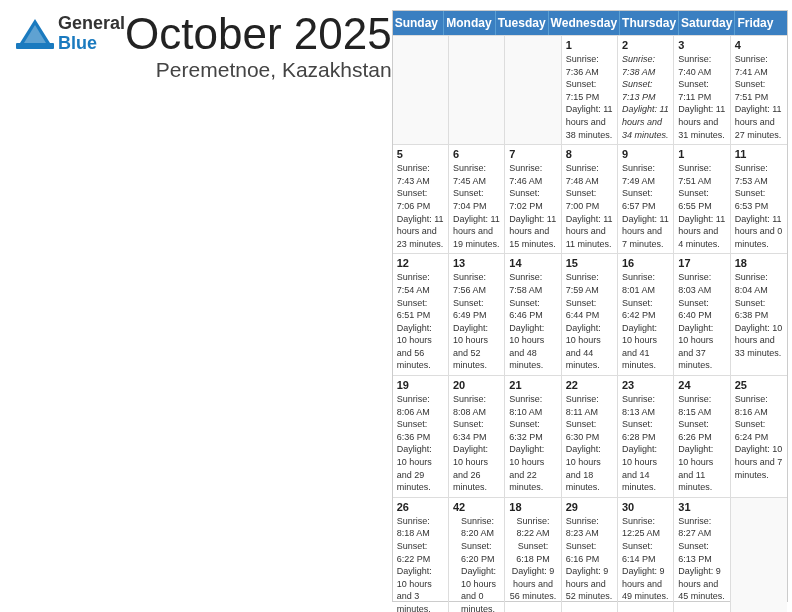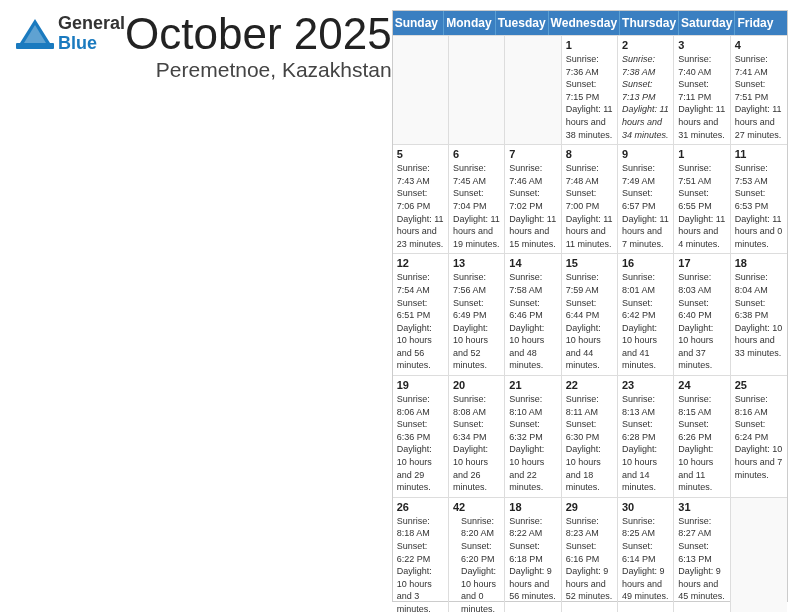--- a/index.html
+++ b/index.html
@@ -315,33 +315,33 @@
 Daylight: 10 hours and 3 minutes.</div>
           </div>
           <div class="cal-cell">
             <div class="cell-date">42</div>
             <div class="cell-info" style="white-space: pre-line; margin-left: 8px;">Sunrise: 8:20 AM
 Sunset: 6:20 PM
 Daylight: 10 hours and 0 minutes.</div>
           </div>
           <div class="cal-cell">
             <div class="cell-date">18</div>
-            <div class="cell-info" style="white-space: pre-line;">Sunrise: 8:22 AM
+            <div class="cell-info" style="white-space: pre-line; text-align: center;">Sunrise: 8:22 AM
 Sunset: 6:18 PM
 Daylight: 9 hours and 56 minutes.</div>
           </div>
           <div class="cal-cell">
             <div class="cell-date">29</div>
             <div class="cell-info" style="white-space: pre-line;">Sunrise: 8:23 AM
 Sunset: 6:16 PM
 Daylight: 9 hours and 52 minutes.</div>
           </div>
           <div class="cal-cell">
             <div class="cell-date">30</div>
-            <div class="cell-info" style="white-space: pre-line;">Sunrise: 8:25 AM
+            <div class="cell-info" style="white-space: pre-line;">Sunrise: 12:25 AM
 Sunset: 6:14 PM
 Daylight: 9 hours and 49 minutes.</div>
           </div>
           <div class="cal-cell">
             <div class="cell-date">31</div>
             <div class="cell-info" style="white-space: pre-line;">Sunrise: 8:27 AM
 Sunset: 6:13 PM
 Daylight: 9 hours and 45 minutes.</div>
           </div>
           <div class="cal-cell empty"></div>

